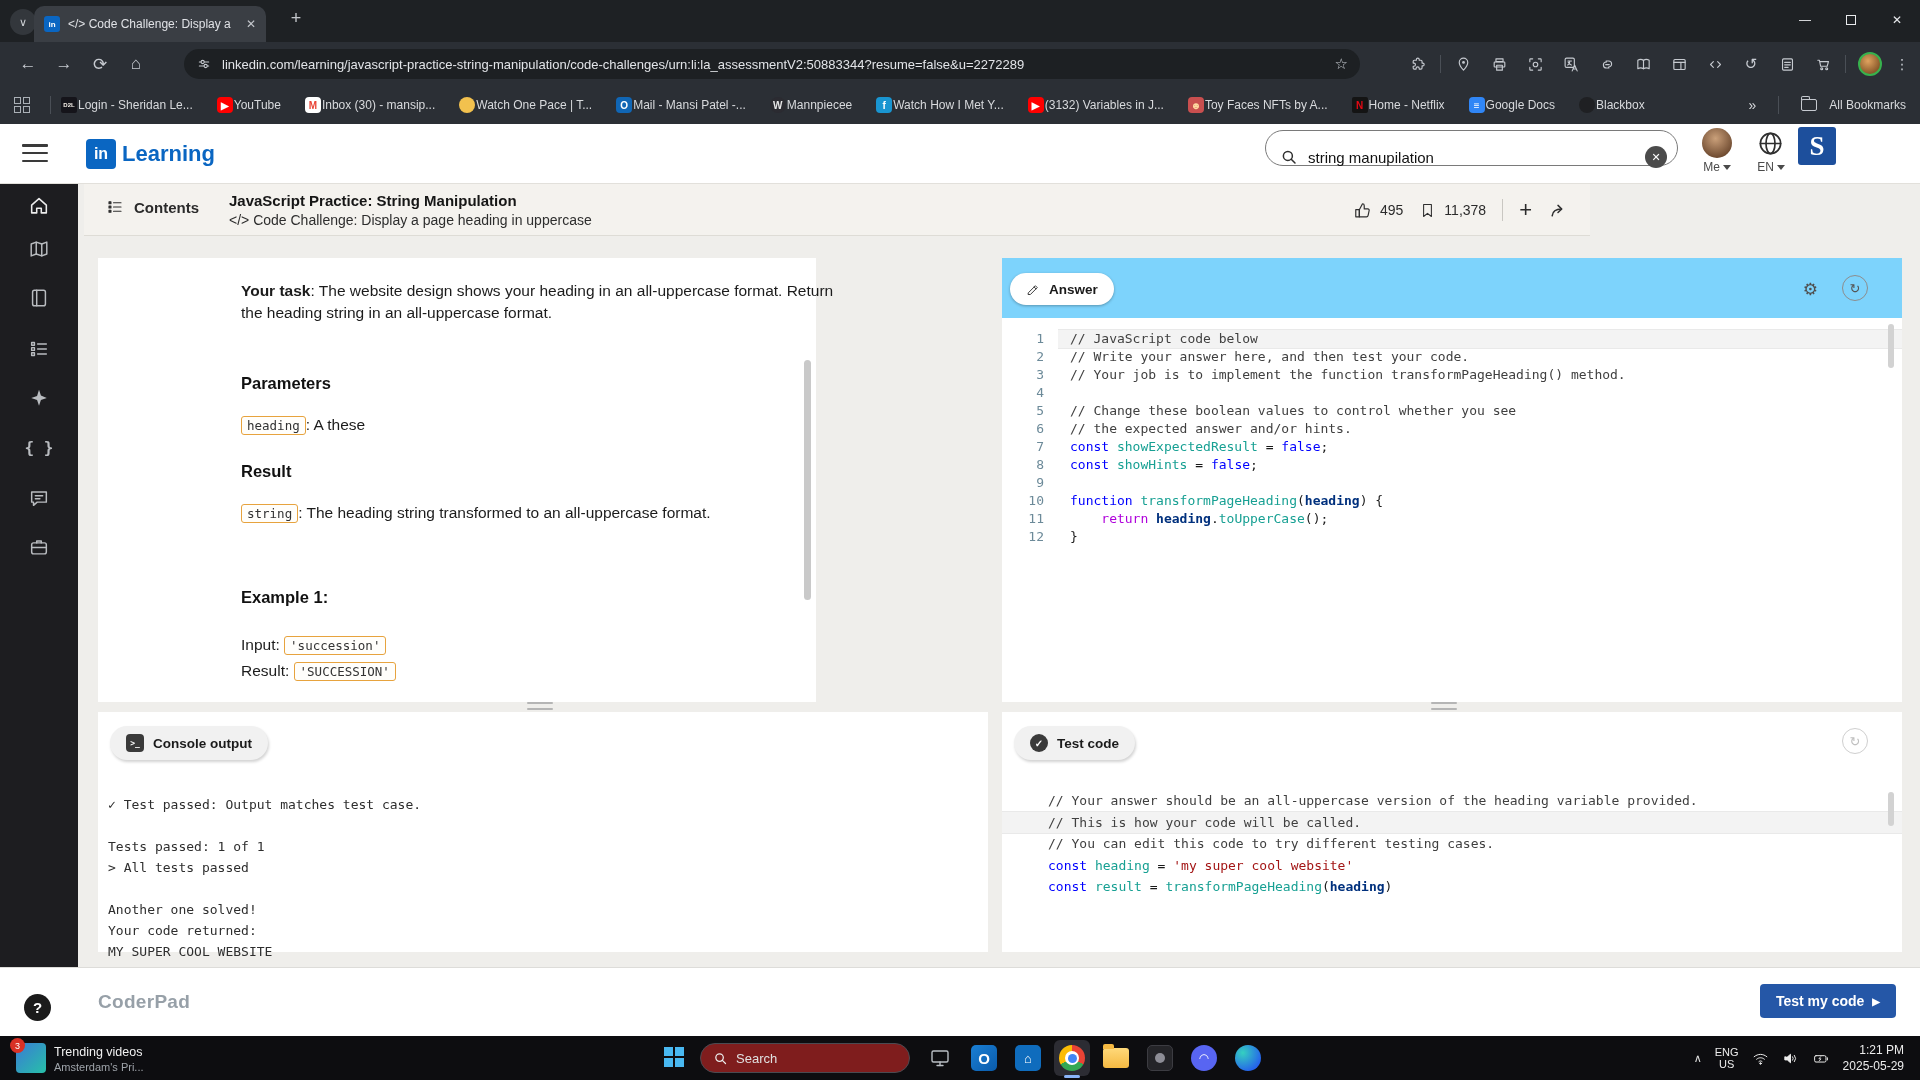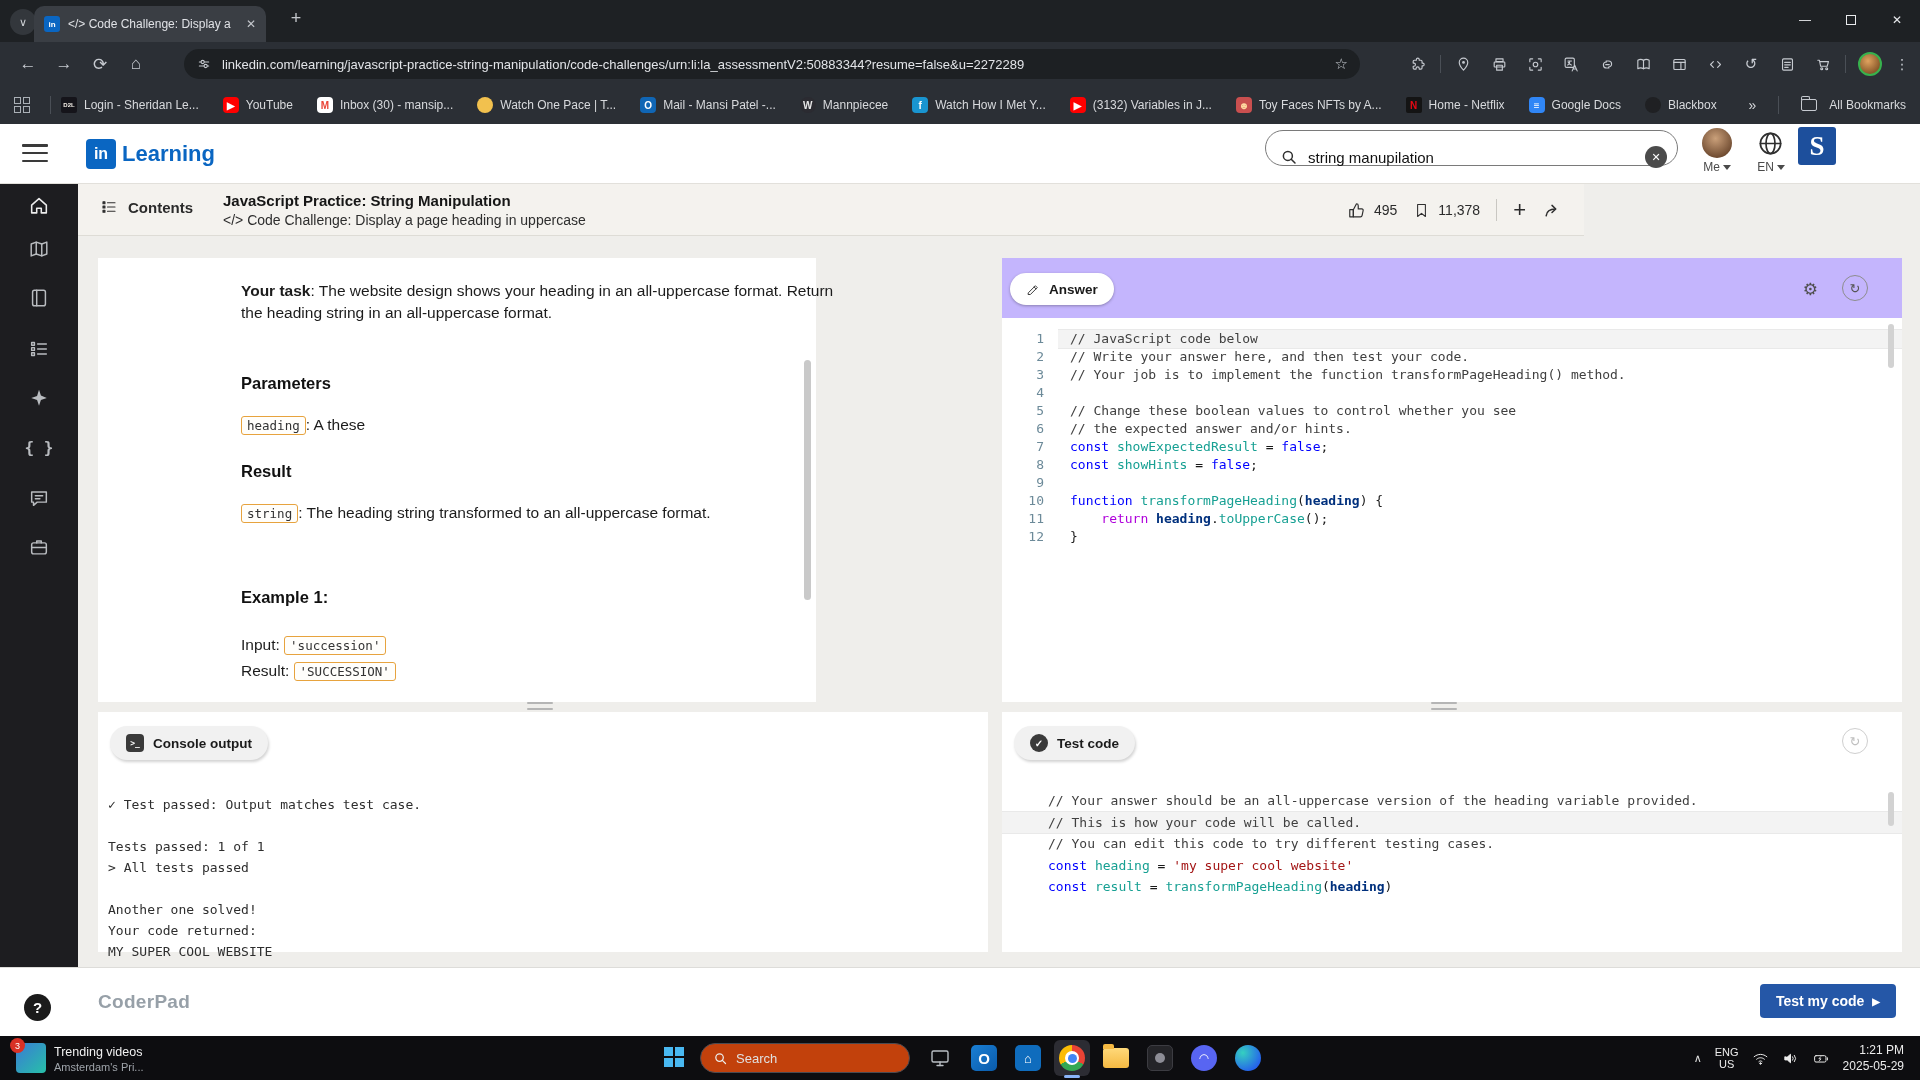--- a/index.html
+++ b/index.html
@@ -27,21 +27,21 @@
   .tbicons > * { flex:none; }
   .tbslot { width:36px; height:44px; display:flex; align-items:center; justify-content:center; color:#c6cad0; font-size:15px; }
   .vsep { width:1px; height:18px; background:#4a4f56; margin:0 4px; }
   .avatar-b { width:24px; height:24px; border-radius:50%; background:radial-gradient(circle at 40% 35%, #e0a35f, #8a5a2b 70%); border:2px solid #37b24d; margin:0 8px; }
   .dots { color:#c6cad0; font-size:14px; letter-spacing:0; width:24px; text-align:center; }
 
   .bookmarksbar { position:absolute; left:0; top:86px; width:1920px; height:38px; background:#2b2f35; display:flex; align-items:center; padding:0 14px; }
   .appgrid { width:16px; height:16px; display:grid; grid-template-columns:7px 7px; grid-gap:2px; margin-right:10px; }
   .appgrid i { width:7px; height:7px; border:1.5px solid #aab0b6; }
   .bmsep { width:1px; height:18px; background:#4a4f56; margin:0 10px; }
-  .bm { display:flex; align-items:center; gap:7px; margin-right:24px; color:#d8dadd; font-size:12px; white-space:nowrap; }
+  .bm { display:flex; align-items:center; gap:1px; margin-right:24px; color:#d8dadd; font-size:12px; white-space:nowrap; }
   .fav { width:16px; height:16px; font-size:10px; font-weight:bold; display:flex; align-items:center; justify-content:center; flex:none; }
   .bm-right { margin-left:auto; display:flex; align-items:center; color:#d8dadd; font-size:12px; gap:12px; }
   .folder { width:16px; height:12px; border:1.5px solid #c6cad0; border-radius:2px; position:relative; }
   .folder:before { content:""; position:absolute; left:-1px; top:-4px; width:7px; height:3px; border:1.5px solid #c6cad0; border-bottom:none; border-radius:2px 2px 0 0; }
 
   
   .liheader { position:absolute; left:0; top:124px; width:1920px; height:60px; background:#fff; border-bottom:1px solid #e2e0db; }
   .hamburger { position:absolute; left:22px; top:144px; width:26px; height:18px; display:flex; flex-direction:column; justify-content:space-between; }
   .hamburger i { height:2.5px; background:#3a3a3a; border-radius:1px; }
   .lilogo { position:absolute; left:86px; top:139px; width:30px; height:30px; background:#0a66c2; border-radius:4px; color:#fff; font-weight:bold; font-size:16px; display:flex; align-items:center; justify-content:center; }
@@ -49,21 +49,21 @@
   .lisearch { position:absolute; left:1265px; top:130px; width:413px; height:36px; border:1.5px solid #7a7a7a; border-radius:18px; background:#fff; display:flex; align-items:center; padding:18px 10px 0 14px; gap:10px; }
   .lisearch .q { font-size:15px; color:#111; flex:1; }
   .clearbtn { width:22px; height:22px; border-radius:50%; background:#4b4b4b; color:#fff; font-size:11px; display:flex; align-items:center; justify-content:center; }
   .me-av { position:absolute; left:1702px; top:128px; width:30px; height:30px; border-radius:50%; background:radial-gradient(circle at 45% 35%, #caa07a, #6e4a30 75%); }
   .hdr-lbl { position:absolute; top:160px; width:44px; text-align:center; font-size:12px; color:#4a4a4a; }
   .caret { display:inline-block; width:0; height:0; border-left:4px solid transparent; border-right:4px solid transparent; border-top:5px solid #4a4a4a; margin-left:3px; vertical-align:middle; }
   .globe { position:absolute; left:1757px; top:130px; }
   .orglogo { position:absolute; left:1798px; top:127px; width:38px; height:38px; background:#1d4f9c; border-radius:3px; color:#fff; font-family:"Liberation Serif",serif; font-weight:bold; font-size:27px; display:flex; align-items:center; justify-content:center; }
 
   
-  .contentsbar { position:absolute; left:78px; top:184px; width:1506px; height:52px; background:#f4f2ee; border-bottom:1px solid #dedcd6; }
+  .contentsbar { position:absolute; left:84px; top:184px; width:1506px; height:52px; background:#f4f2ee; border-bottom:1px solid #dedcd6; }
   .contents-btn { position:absolute; left:22px; top:14px; display:flex; align-items:center; gap:10px; font-size:15px; font-weight:600; color:#2b2b2b; }
   .ct-title1 { position:absolute; left:145px; top:8px; font-size:15px; font-weight:bold; color:#161616; }
   .ct-title2 { position:absolute; left:145px; top:28px; font-size:14px; color:#2e2e2e; }
   .ct-right { position:absolute; right:22px; top:0; height:52px; display:flex; align-items:center; gap:16px; color:#2b2b2b; }
   .cnt { font-size:14px; color:#2b2b2b; margin-left:-8px; }
   .ct-vsep { width:1px; height:22px; background:#c9c7c2; }
   .plus { font-size:22px; color:#2b2b2b; font-weight:400; }
 
   
   .sidebar { position:absolute; left:0; top:184px; width:78px; height:783px; background:#1d1d20; }
@@ -77,21 +77,21 @@
   .p-console { left:98px; top:712px; width:890px; height:240px; }
   .p-test { left:1002px; top:712px; width:900px; height:240px; }
 
   .instr-body { position:absolute; left:143px; top:22px; width:600px; font-size:15.5px; color:#1c1c1c; line-height:1.45; }
   .h-bold { font-weight:bold; }
   .instr-h { position:absolute; left:143px; font-size:16.5px; font-weight:bold; color:#111;text-align:center; }
   .instr-row { position:absolute; left:143px; font-size:15.5px; color:#1c1c1c; }
   .chip { font-family:"DejaVu Sans Mono",monospace; font-size:12.5px; color:#333; border:1px solid #e7a33e; border-radius:3px; padding:1px 5px; background:#fffefb; }
   .scrollthumb { position:absolute; right:5px; top:102px; width:7px; height:240px; background:#c9c9c9; border-radius:4px; }
 
-  .answer-strip { position:absolute; left:0; top:0; width:100%; height:60px; background:#c4b5fd; }
+  .answer-strip { position:absolute; left:0; top:0; width:100%; height:60px; background:#7dd3fc; }
   .pill-white { position:absolute; left:8px; top:15px; height:32px; background:#fff; border-radius:16px; box-shadow:0 1px 3px rgba(0,0,0,.3); display:flex; align-items:center; gap:8px; padding:0 16px; font-size:13.5px; font-weight:bold; color:#1a1a1a; }
   .gear { position:absolute; right:84px; top:21px; font-size:17px; color:#4f4f4f; }
   .resetbtn { position:absolute; right:34px; top:17px; width:26px; height:26px; border:1.5px solid #8d8d8d; border-radius:50%; color:#555; font-size:13px; display:flex; align-items:center; justify-content:center; }
   .resetbtn.dim { border-color:#cfcfcf; color:#c0c0c0; }
 
   .editor { position:absolute; left:0; top:60px; right:0; bottom:0; font-family:"DejaVu Sans Mono",monospace; font-size:13px; padding-top:12px; }
   .cl { display:flex; height:18px; line-height:18px; }
   .ln { width:56px; padding-right:14px; text-align:right; color:#6c8a99; flex:none; }
   .ct { flex:1; white-space:pre; padding-left:12px; color:#1a1a1a; }
   .ct.hl { background:#f3f3f3; box-shadow:0 1px 0 #e9e9e9, 0 -1px 0 #e9e9e9; }
@@ -118,21 +118,21 @@
   .runbtn .play { font-size:10px; }
 
   
   .taskbar { position:absolute; left:0; top:1036px; width:1920px; height:44px; background:#0d0d10; }
   .widget-img { position:absolute; left:16px; top:1043px; width:30px; height:30px; border-radius:4px; background:linear-gradient(135deg,#3a7bd5,#27c0a8); }
   .widget-badge { position:absolute; left:10px; top:1038px; width:15px; height:15px; border-radius:50%; background:#d93025; color:#fff; font-size:9px; display:flex; align-items:center; justify-content:center; }
   .widget-t1 { position:absolute; left:54px; top:1045px; font-size:12.5px; color:#f0f0f0; }
   .widget-t2 { position:absolute; left:54px; top:1061px; font-size:11px; color:#9fa4aa; }
   .startlogo { position:absolute; left:664px; top:1047px; width:20px; height:20px; display:grid; grid-template-columns:9px 9px; grid-gap:2px; }
   .startlogo i { width:9px; height:9px; background:#49b8f1; }
-  .tb-search { position:absolute; left:700px; top:1043px; width:210px; height:30px; background:#c2410c; border:1px solid #4a4a51; border-radius:15px; display:flex; align-items:center; gap:8px; padding:0 12px; color:#e0e0e0; font-size:13px; }
+  .tb-search { position:absolute; left:700px; top:1043px; width:210px; height:30px; background:#7f1d1d; border:1px solid #4a4a51; border-radius:15px; display:flex; align-items:center; gap:8px; padding:0 12px; color:#e0e0e0; font-size:13px; }
   .apps { position:absolute; left:922px; top:1040px; display:flex; gap:8px; }
   .appslot { width:36px; height:36px; border-radius:6px; display:flex; align-items:center; justify-content:center; position:relative; }
   .appslot.active { background:#2c2c33; }
   .appslot.active:after { content:""; position:absolute; bottom:-2px; left:10px; width:16px; height:3px; border-radius:2px; background:#8ab4f8; }
   .ic-outlook { width:26px; height:26px; border-radius:5px; background:linear-gradient(135deg,#1a7fd4,#0a5bab); color:#fff; font-weight:bold; font-size:15px; display:flex; align-items:center; justify-content:center; }
   .ic-store { width:26px; height:26px; border-radius:5px; background:#0f6cbd; color:#fff; font-size:13px; display:flex; align-items:center; justify-content:center; }
   .ic-chrome { width:26px; height:26px; border-radius:50%; background:conic-gradient(#ea4335 0 120deg, #34a853 120deg 240deg, #fbbc05 240deg 360deg); position:relative; }
   .ic-chrome:before { content:""; position:absolute; left:6px; top:6px; width:14px; height:14px; border-radius:50%; background:#fff; }
   .ic-chrome:after { content:""; position:absolute; left:8.5px; top:8.5px; width:9px; height:9px; border-radius:50%; background:#4285f4; }
   .ic-folder { width:26px; height:20px; border-radius:3px; background:linear-gradient(#ffd97a,#f5b942); position:relative; }

